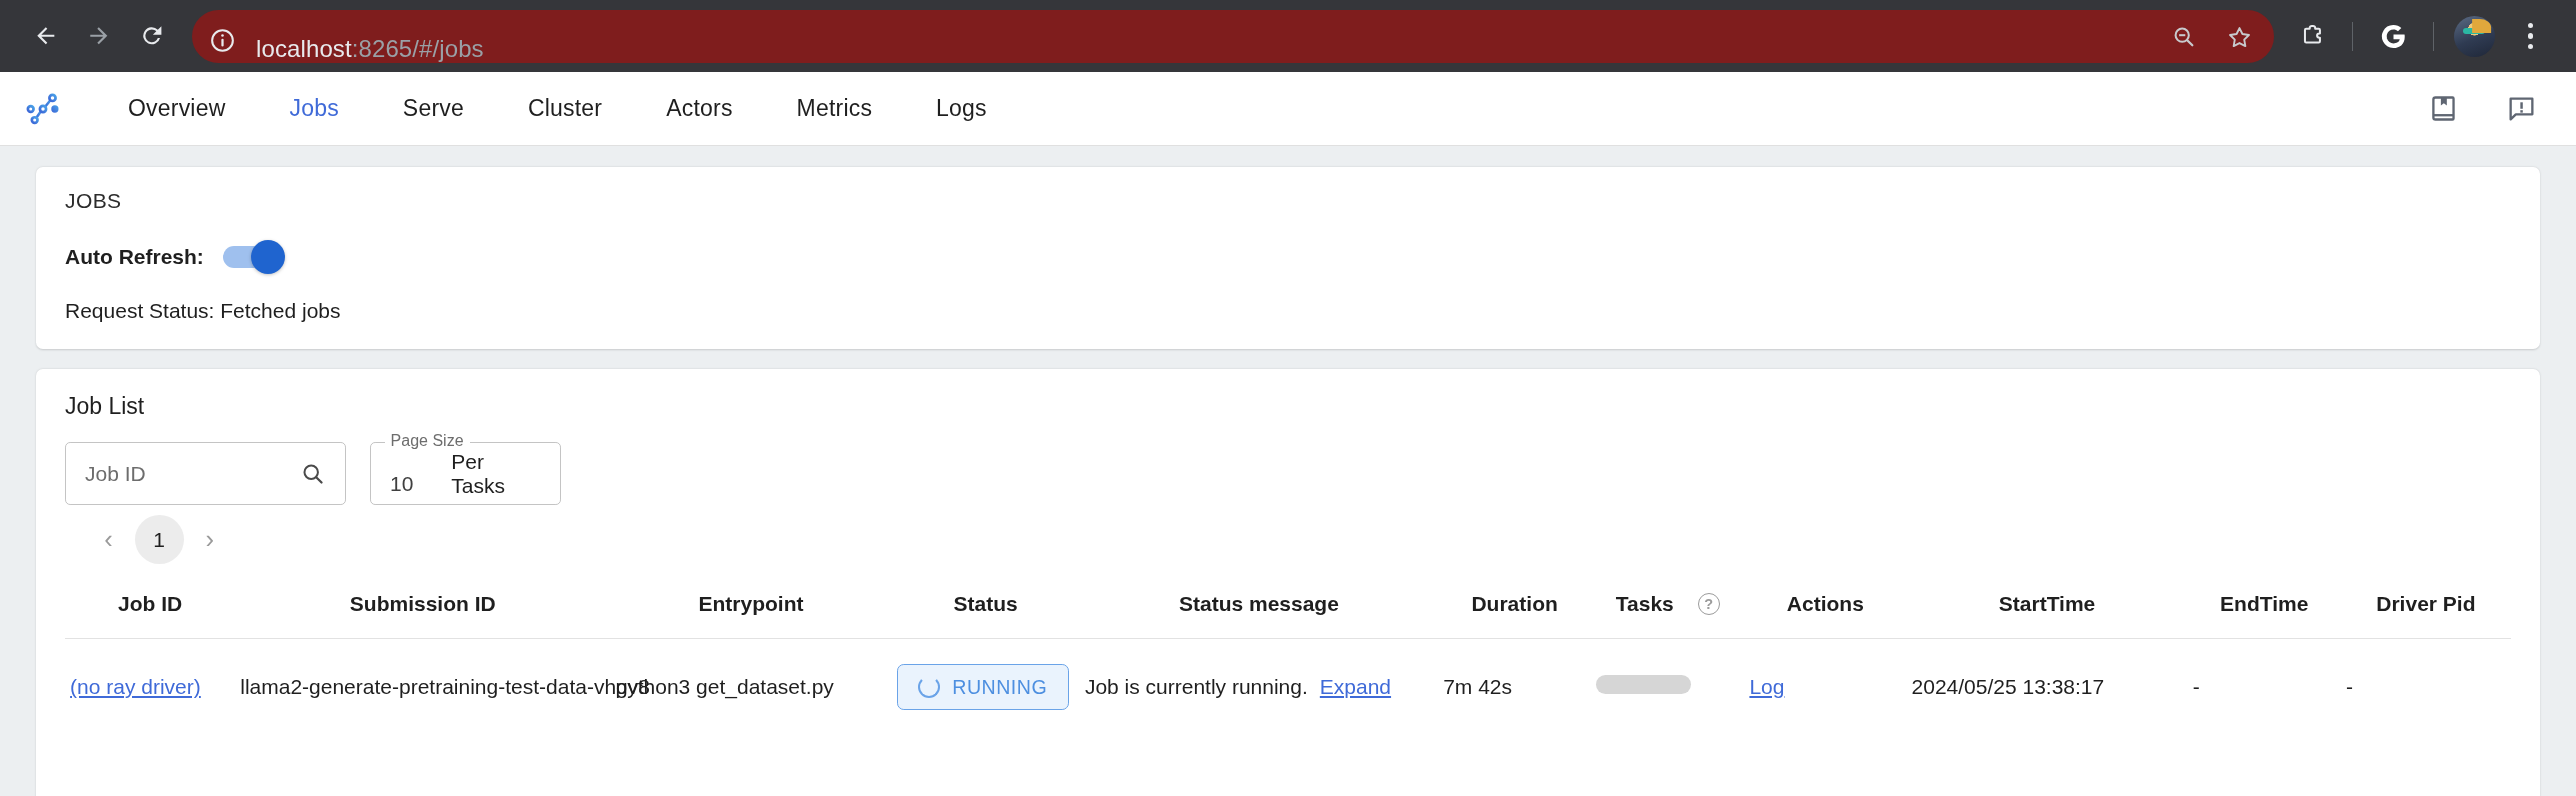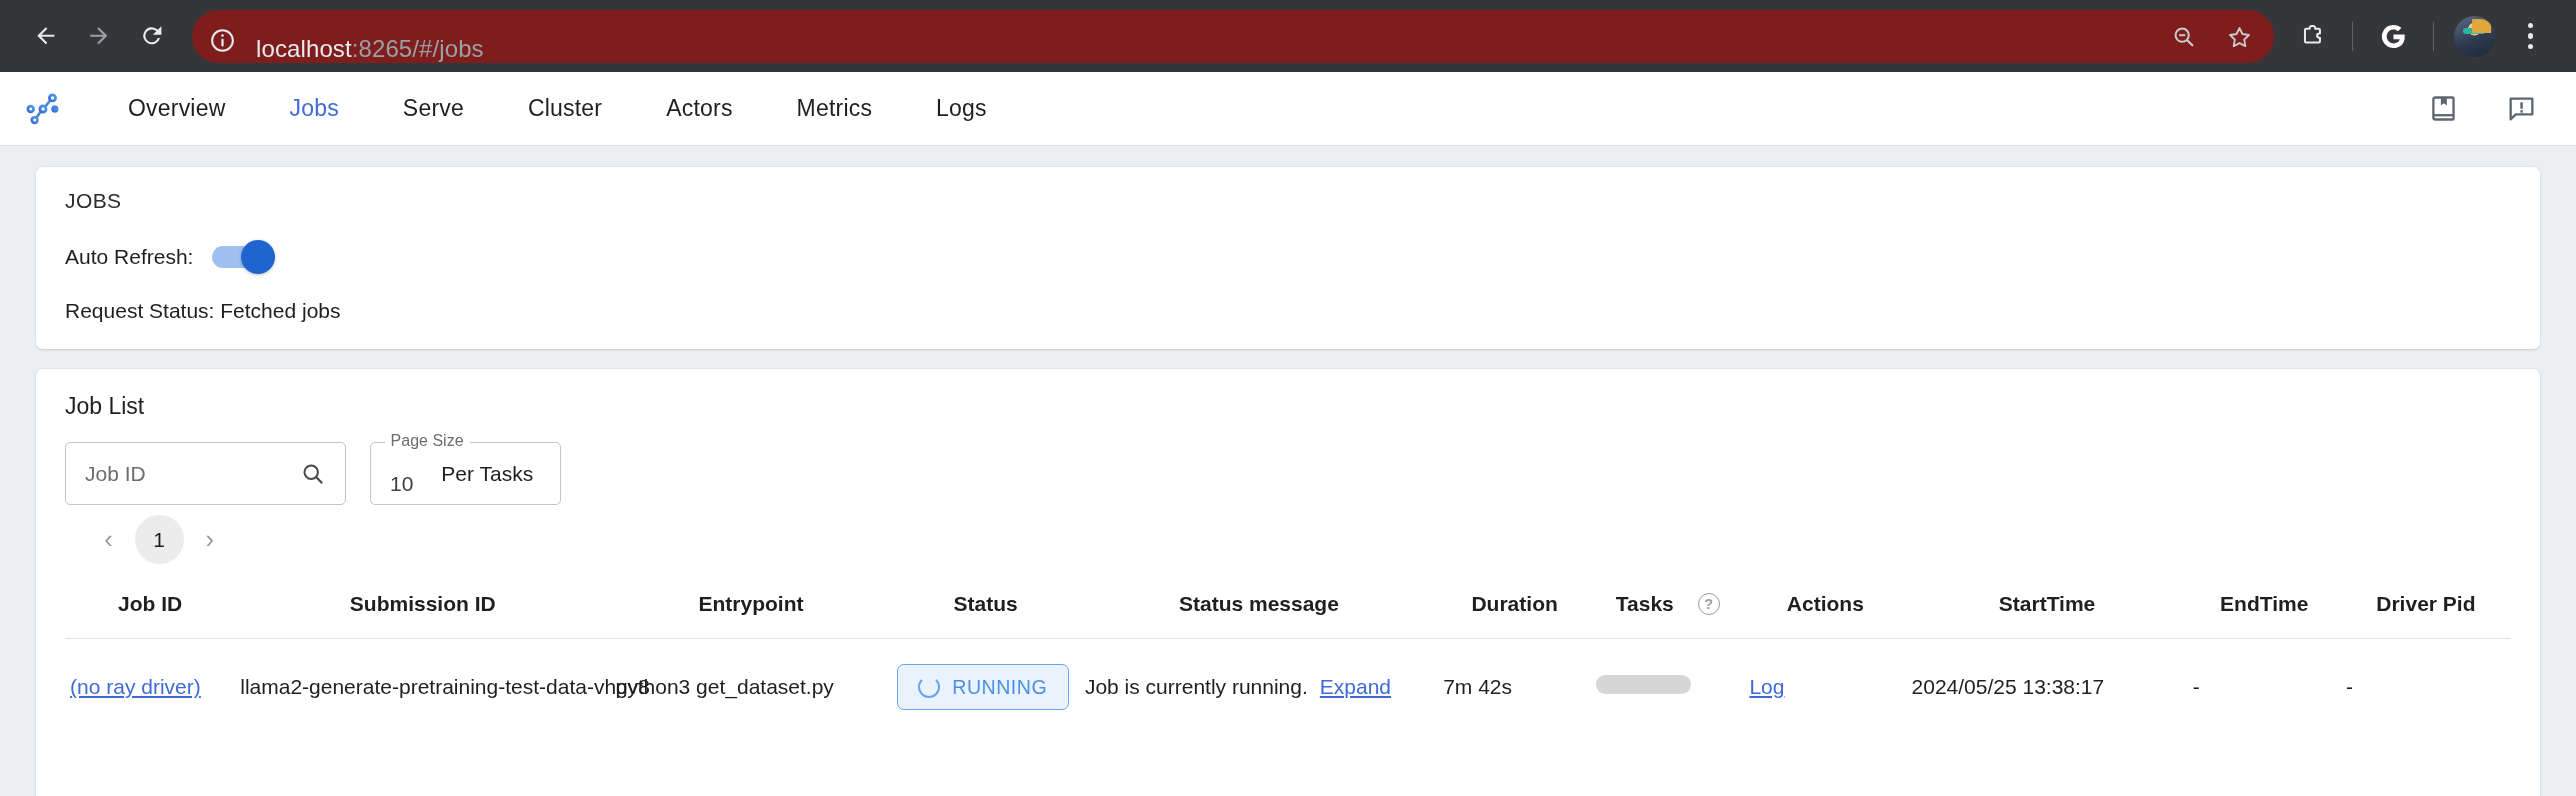--- a/index.html
+++ b/index.html
@@ -151,21 +151,21 @@
   .card-title {
     font-size: 21px;
     color: #2c2c2c;
     letter-spacing: 0.4px;
   }
   .auto-refresh-row {
     display: flex;
     align-items: center;
     margin-top: 27px;
   }
-  .auto-refresh-label { font-size: 21px; color: #1f1f1f; }
+  .auto-refresh-label { font-size: 21px; color: #1f1f1f; font-weight: bold; }
   .toggle {
     width: 61px; height: 34px;
     margin-left: 17px;
     position: relative;
     display: inline-block;
   }
   .toggle .track {
     position: absolute;
     left: 1.7px; top: 6px;
     width: 53px; height: 22px;
@@ -204,21 +204,21 @@
     height: 63px;
     border: 0.9px solid #c4c4c4;
     border-radius: 5.1px;
     display: flex;
     align-items: center;
     padding: 0 19px;
     background: #fff;
   }
   .field-jobid { width: 281px; justify-content: space-between; }
   .field-jobid .placeholder { font-size: 21px; color: #6d6d6d; }
-  .field-pagesize { width: 191px; gap: 28px; }
+  .field-pagesize { width: 191px; gap: 38px; }
   .field-pagesize .value { font-size: 21px; color: #404040; margin-top: 20px; }
   .field-pagesize .suffix { font-size: 21px; color: #1f1f1f; }
   .mui-legend {
     position: absolute;
     top: -11px; left: 13.6px;
     background: #fff;
     padding: 0 6px;
     font-size: 16px;
     color: #6d6d6d;
   }

